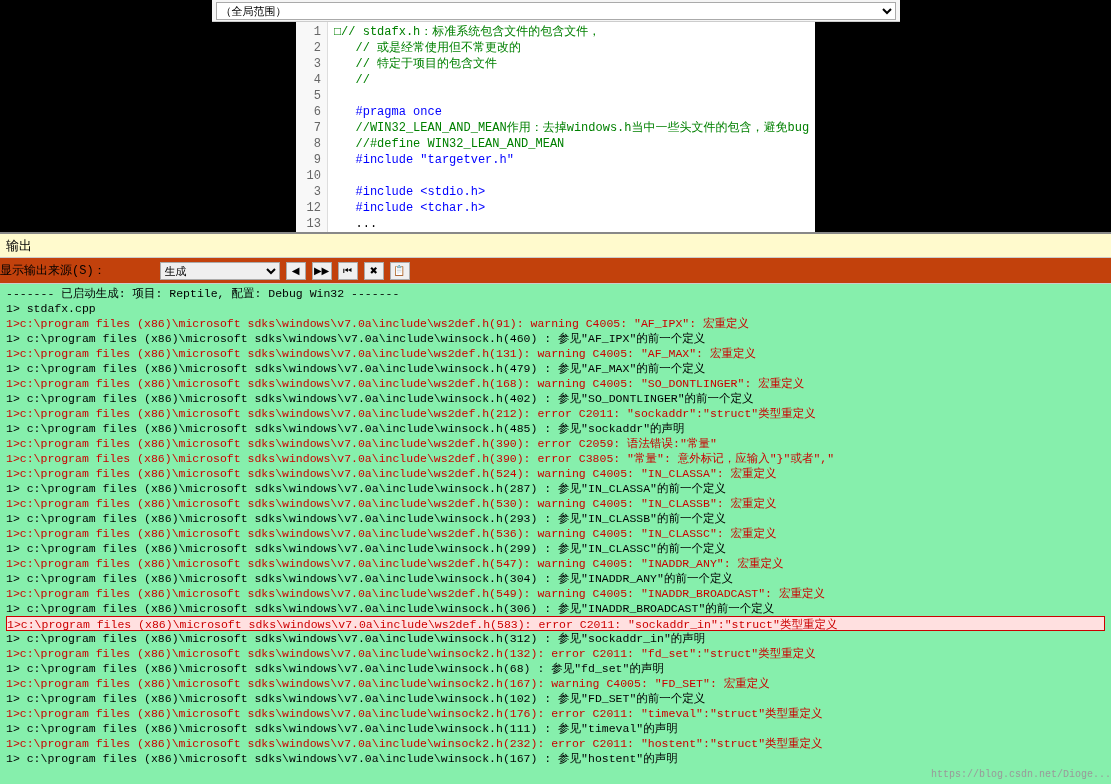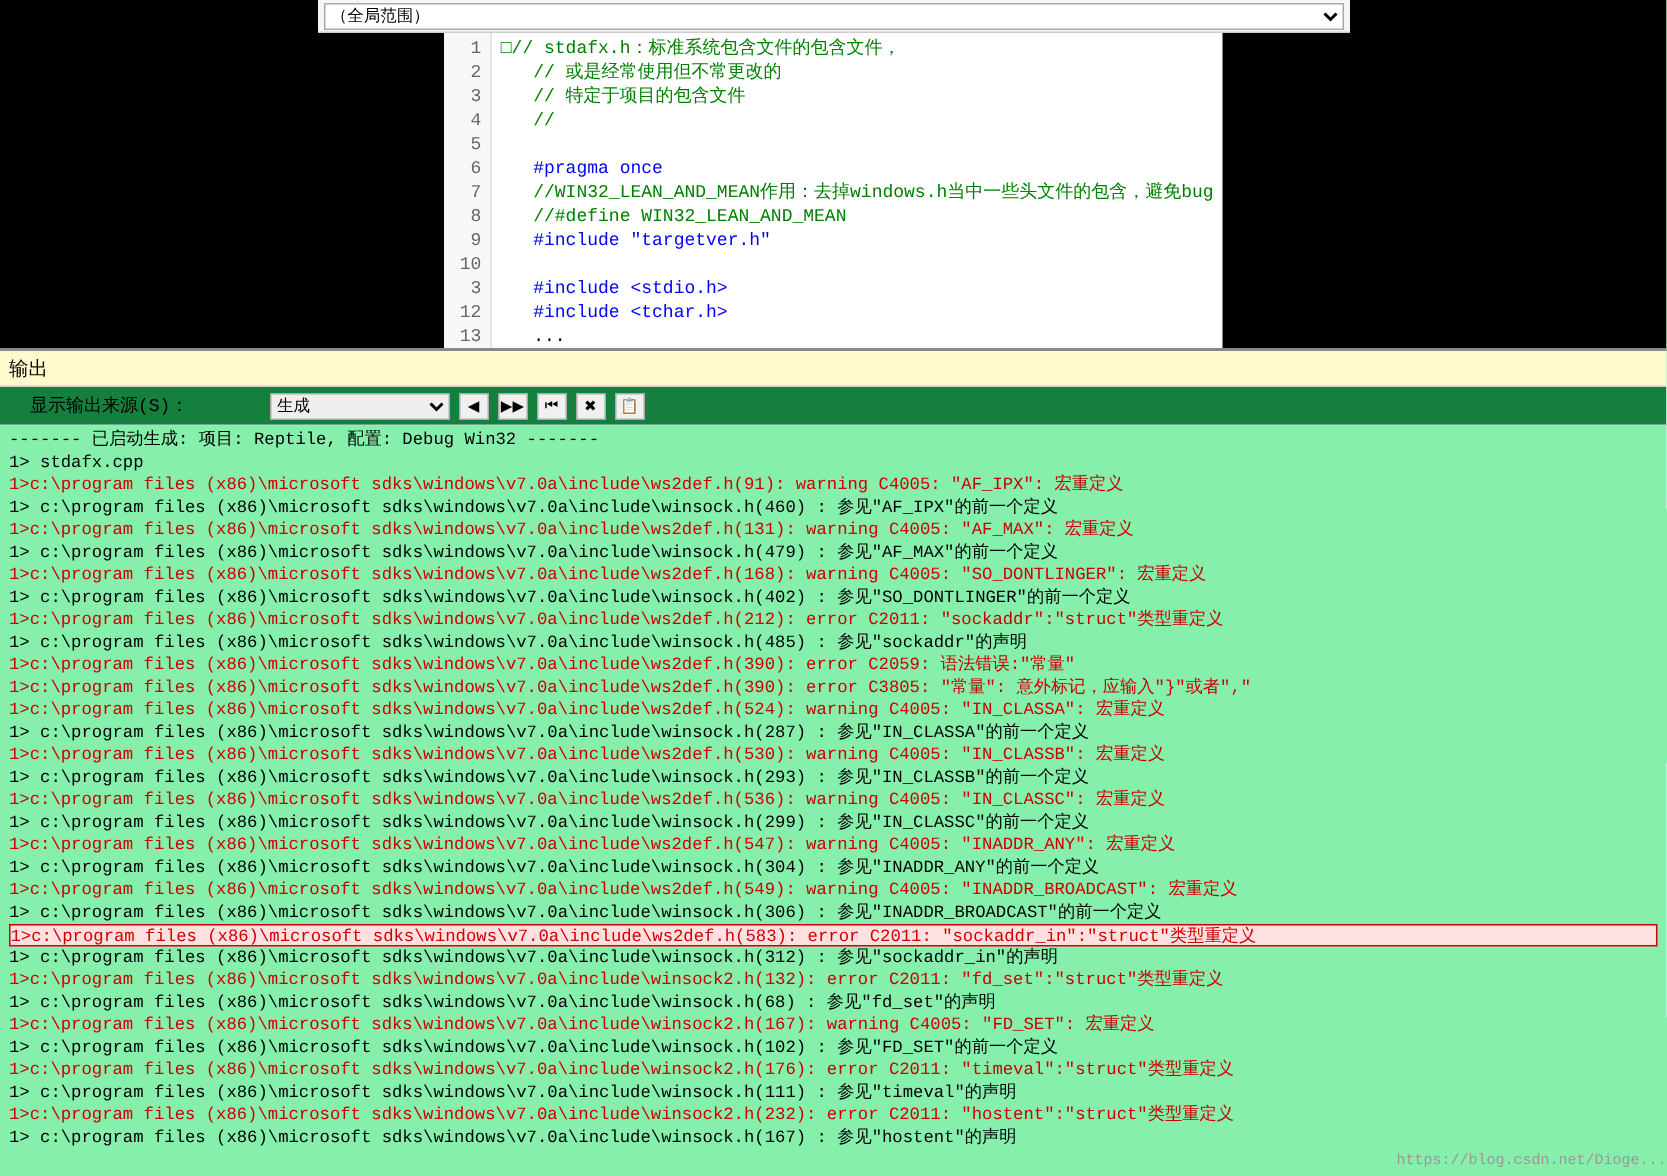--- a/index.html
+++ b/index.html
@@ -110,23 +110,23 @@
       border-bottom: 1px solid #ccc;
       padding: 3px 6px;
       font-size: 13px;
       font-weight: normal;
       height: 24px;
       display: flex;
       align-items: center;
     }
 
     .output-toolbar {
-      background: #15803d;
+      background: #c2410c;
       border-bottom: 1px solid #ccc;
-      padding: 2px 20px;
+      padding: 2px 0;
       display: flex;
       align-items: center;
       height: 26px;
       gap: 6px;
     }
 
     .output-toolbar label {
       font-size: 12px;
     }
 

